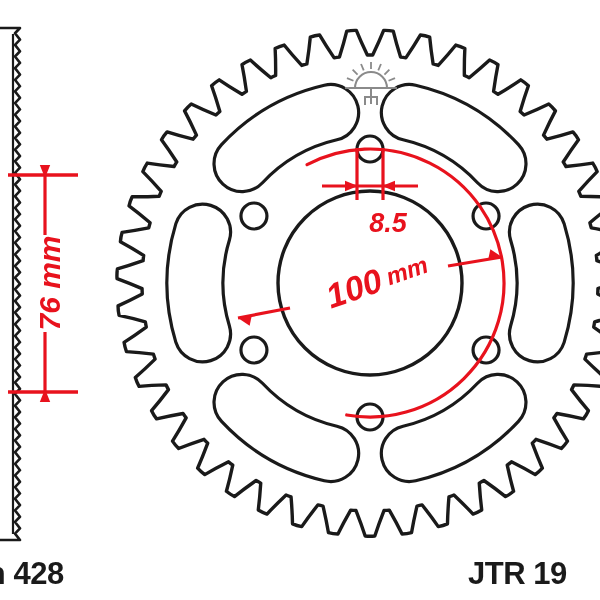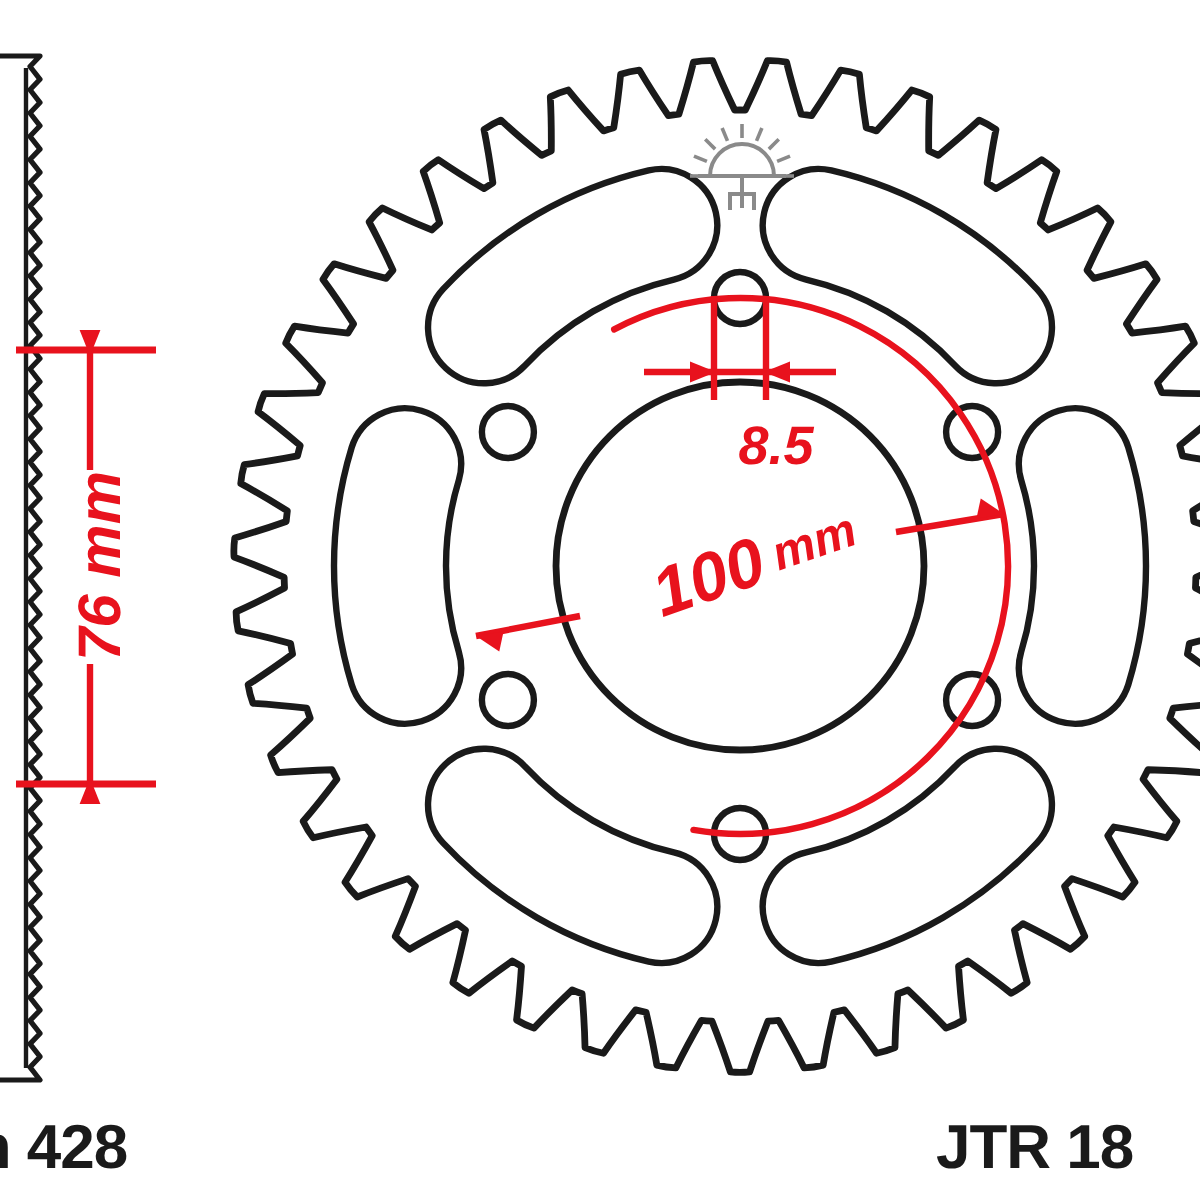--- a/index.html
+++ b/index.html
@@ -120,16 +120,16 @@
         <line x1="371" y1="88" x2="371" y2="104" stroke="#8a8a8a" stroke-width="2"></line>
         <line x1="364" y1="97" x2="378" y2="97" stroke="#8a8a8a" stroke-width="2"></line>
         <line x1="365" y1="97" x2="365" y2="105" stroke="#8a8a8a" stroke-width="2"></line>
         <line x1="377" y1="97" x2="377" y2="105" stroke="#8a8a8a" stroke-width="2"></line>
       </g>
 
   </svg>
 
   <div class="caption-layer">
     <div class="caption caption-left">ain 428</div>
-    <div class="caption caption-right">JTR 18</div>
+    <div class="caption caption-right">JTR 19</div>
   </div>
 
 </div>
 
 </body></html>

